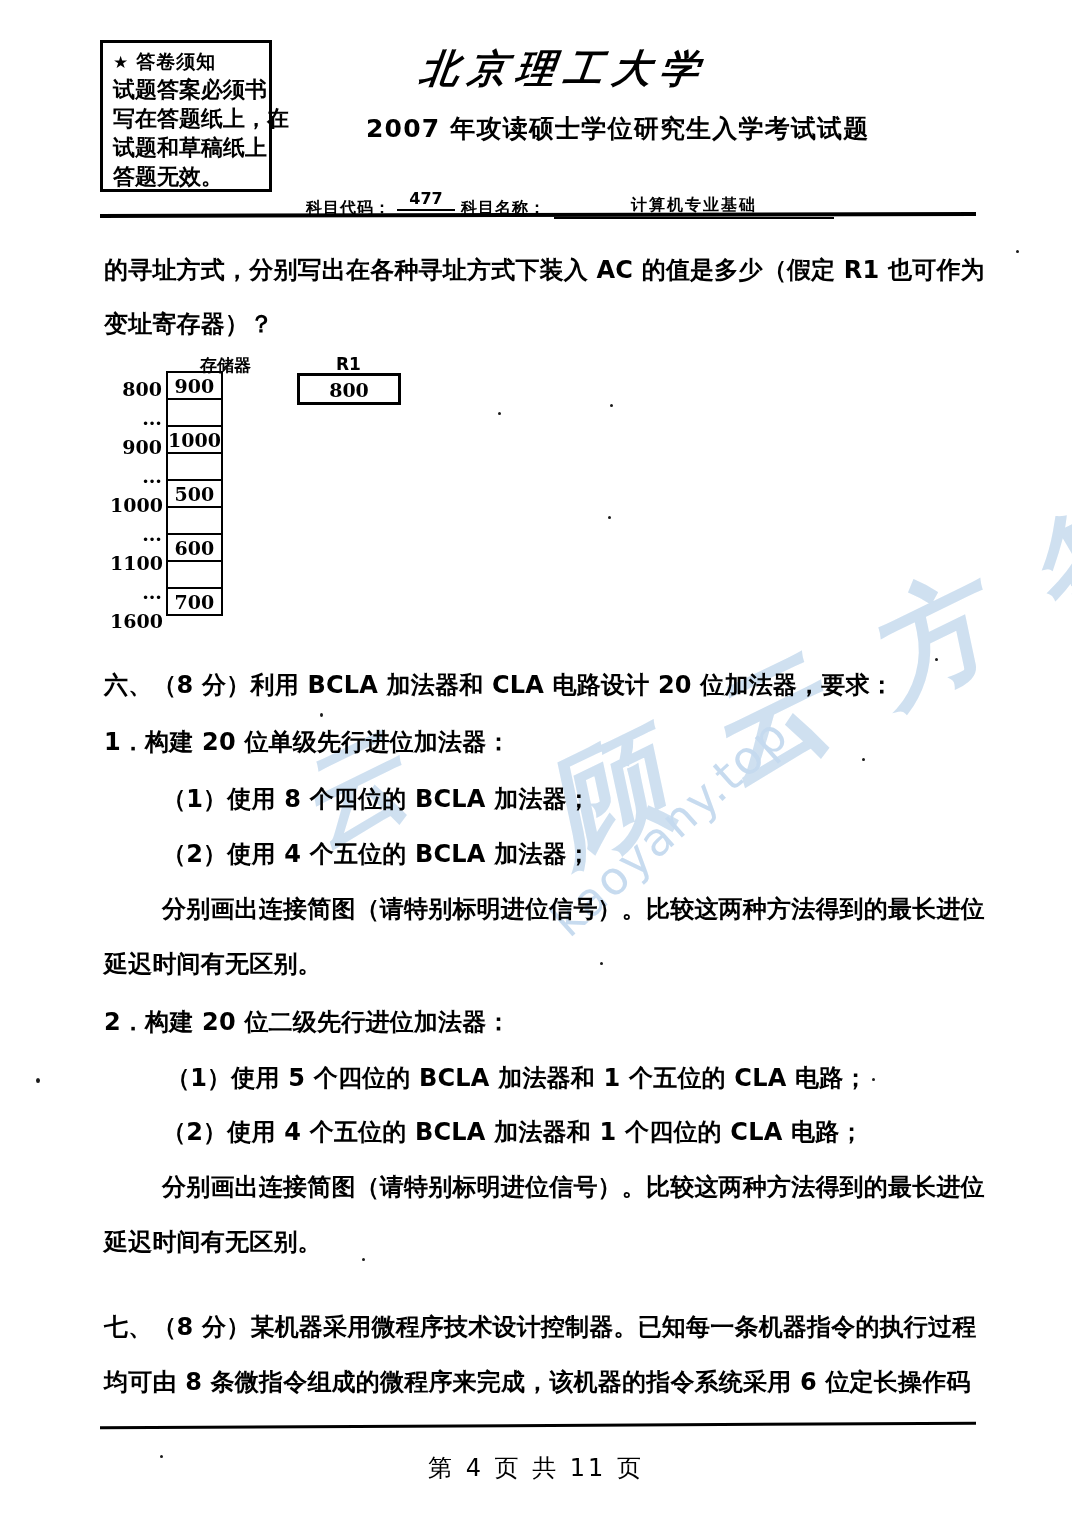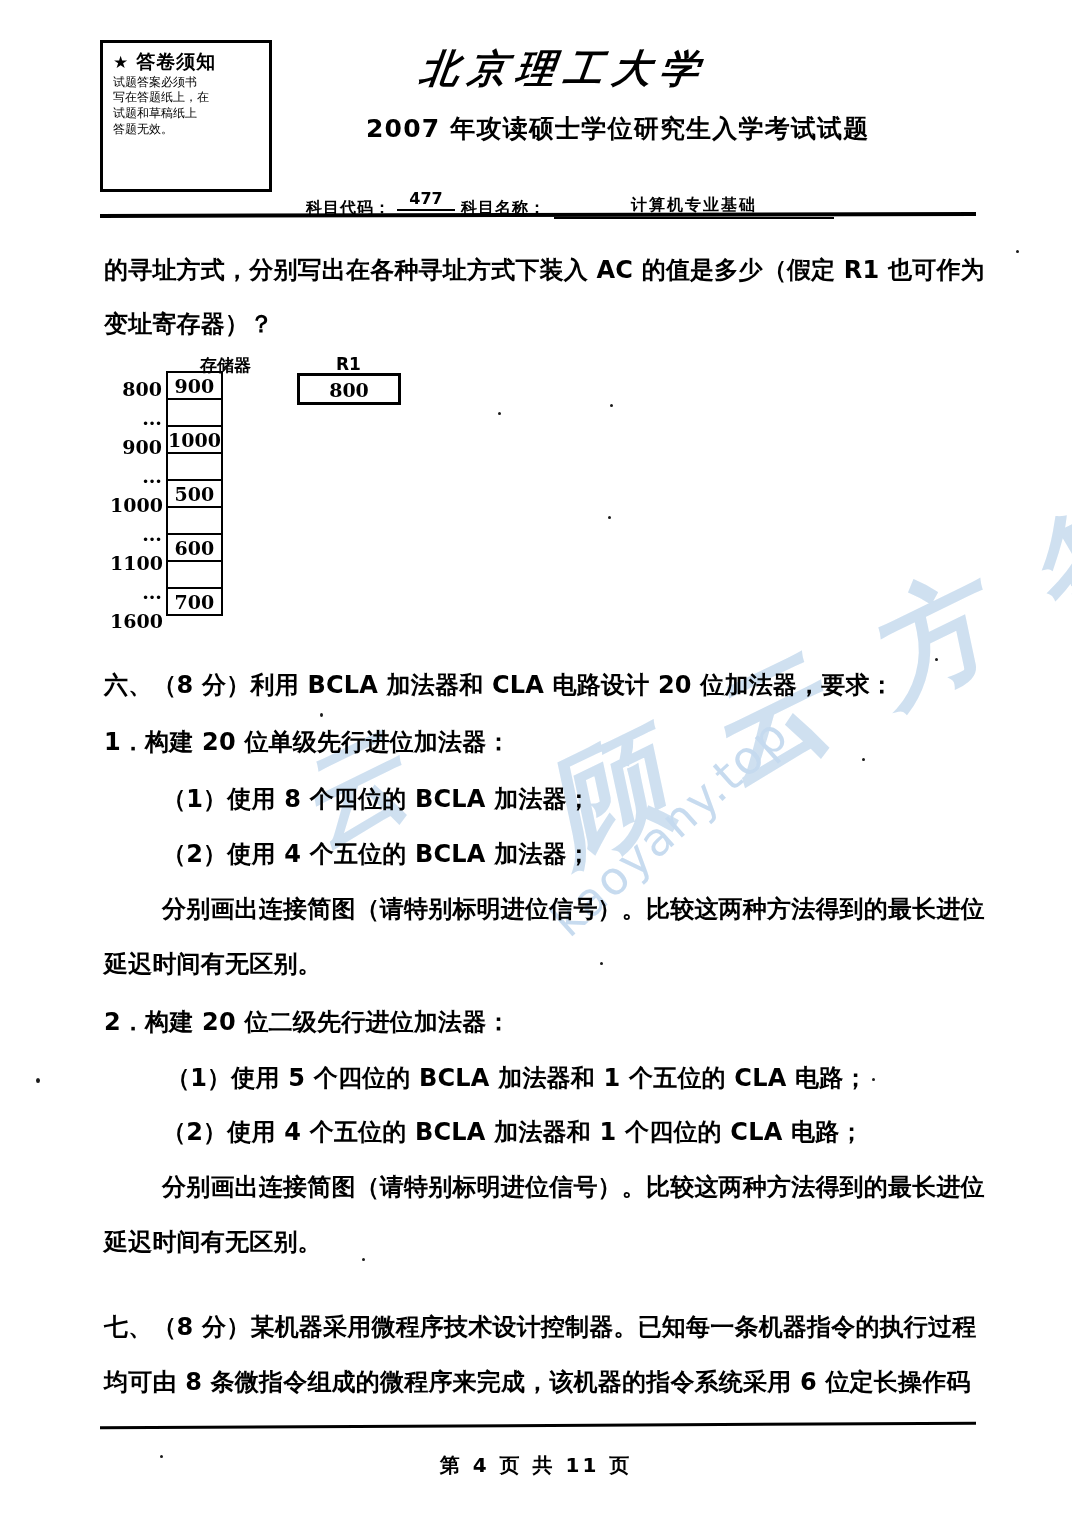--- a/index.html
+++ b/index.html
@@ -73,22 +73,22 @@
   }
   .notice-title {
     font-size: 19px;
     font-weight: 700;
     line-height: 1.35;
     white-space: nowrap;
     letter-spacing: 1px;
   }
   .notice-star { font-size: 17px; margin-right: 7px; }
   .notice-line {
-    font-size: 12px;
-    font-weight: 400;
+    font-size: 22px;
+    font-weight: 700;
     line-height: 1.32;
     letter-spacing: 0px;
     white-space: nowrap;
   }
   .univ-title {
     position: absolute;
     left: 420px;
     top: 42px;
     font-family: "DejaVu Serif", "Liberation Serif", serif;
     font-size: 39px;
@@ -223,22 +223,22 @@
     background: #000;
     transform: rotate(-0.3deg);
     z-index: 10;
   }
   .footer-text {
     position: absolute;
     left: 0;
     top: 1452px;
     width: 1072px;
     text-align: center;
-    font-size: 20px;
-    font-weight: 700;
+    font-size: 24px;
+    font-weight: 400;
     letter-spacing: 3px;
     z-index: 10;
   }
 
   
   .speck {
     position: absolute;
     background: #1a1a1a;
     border-radius: 50%;
     z-index: 11;

